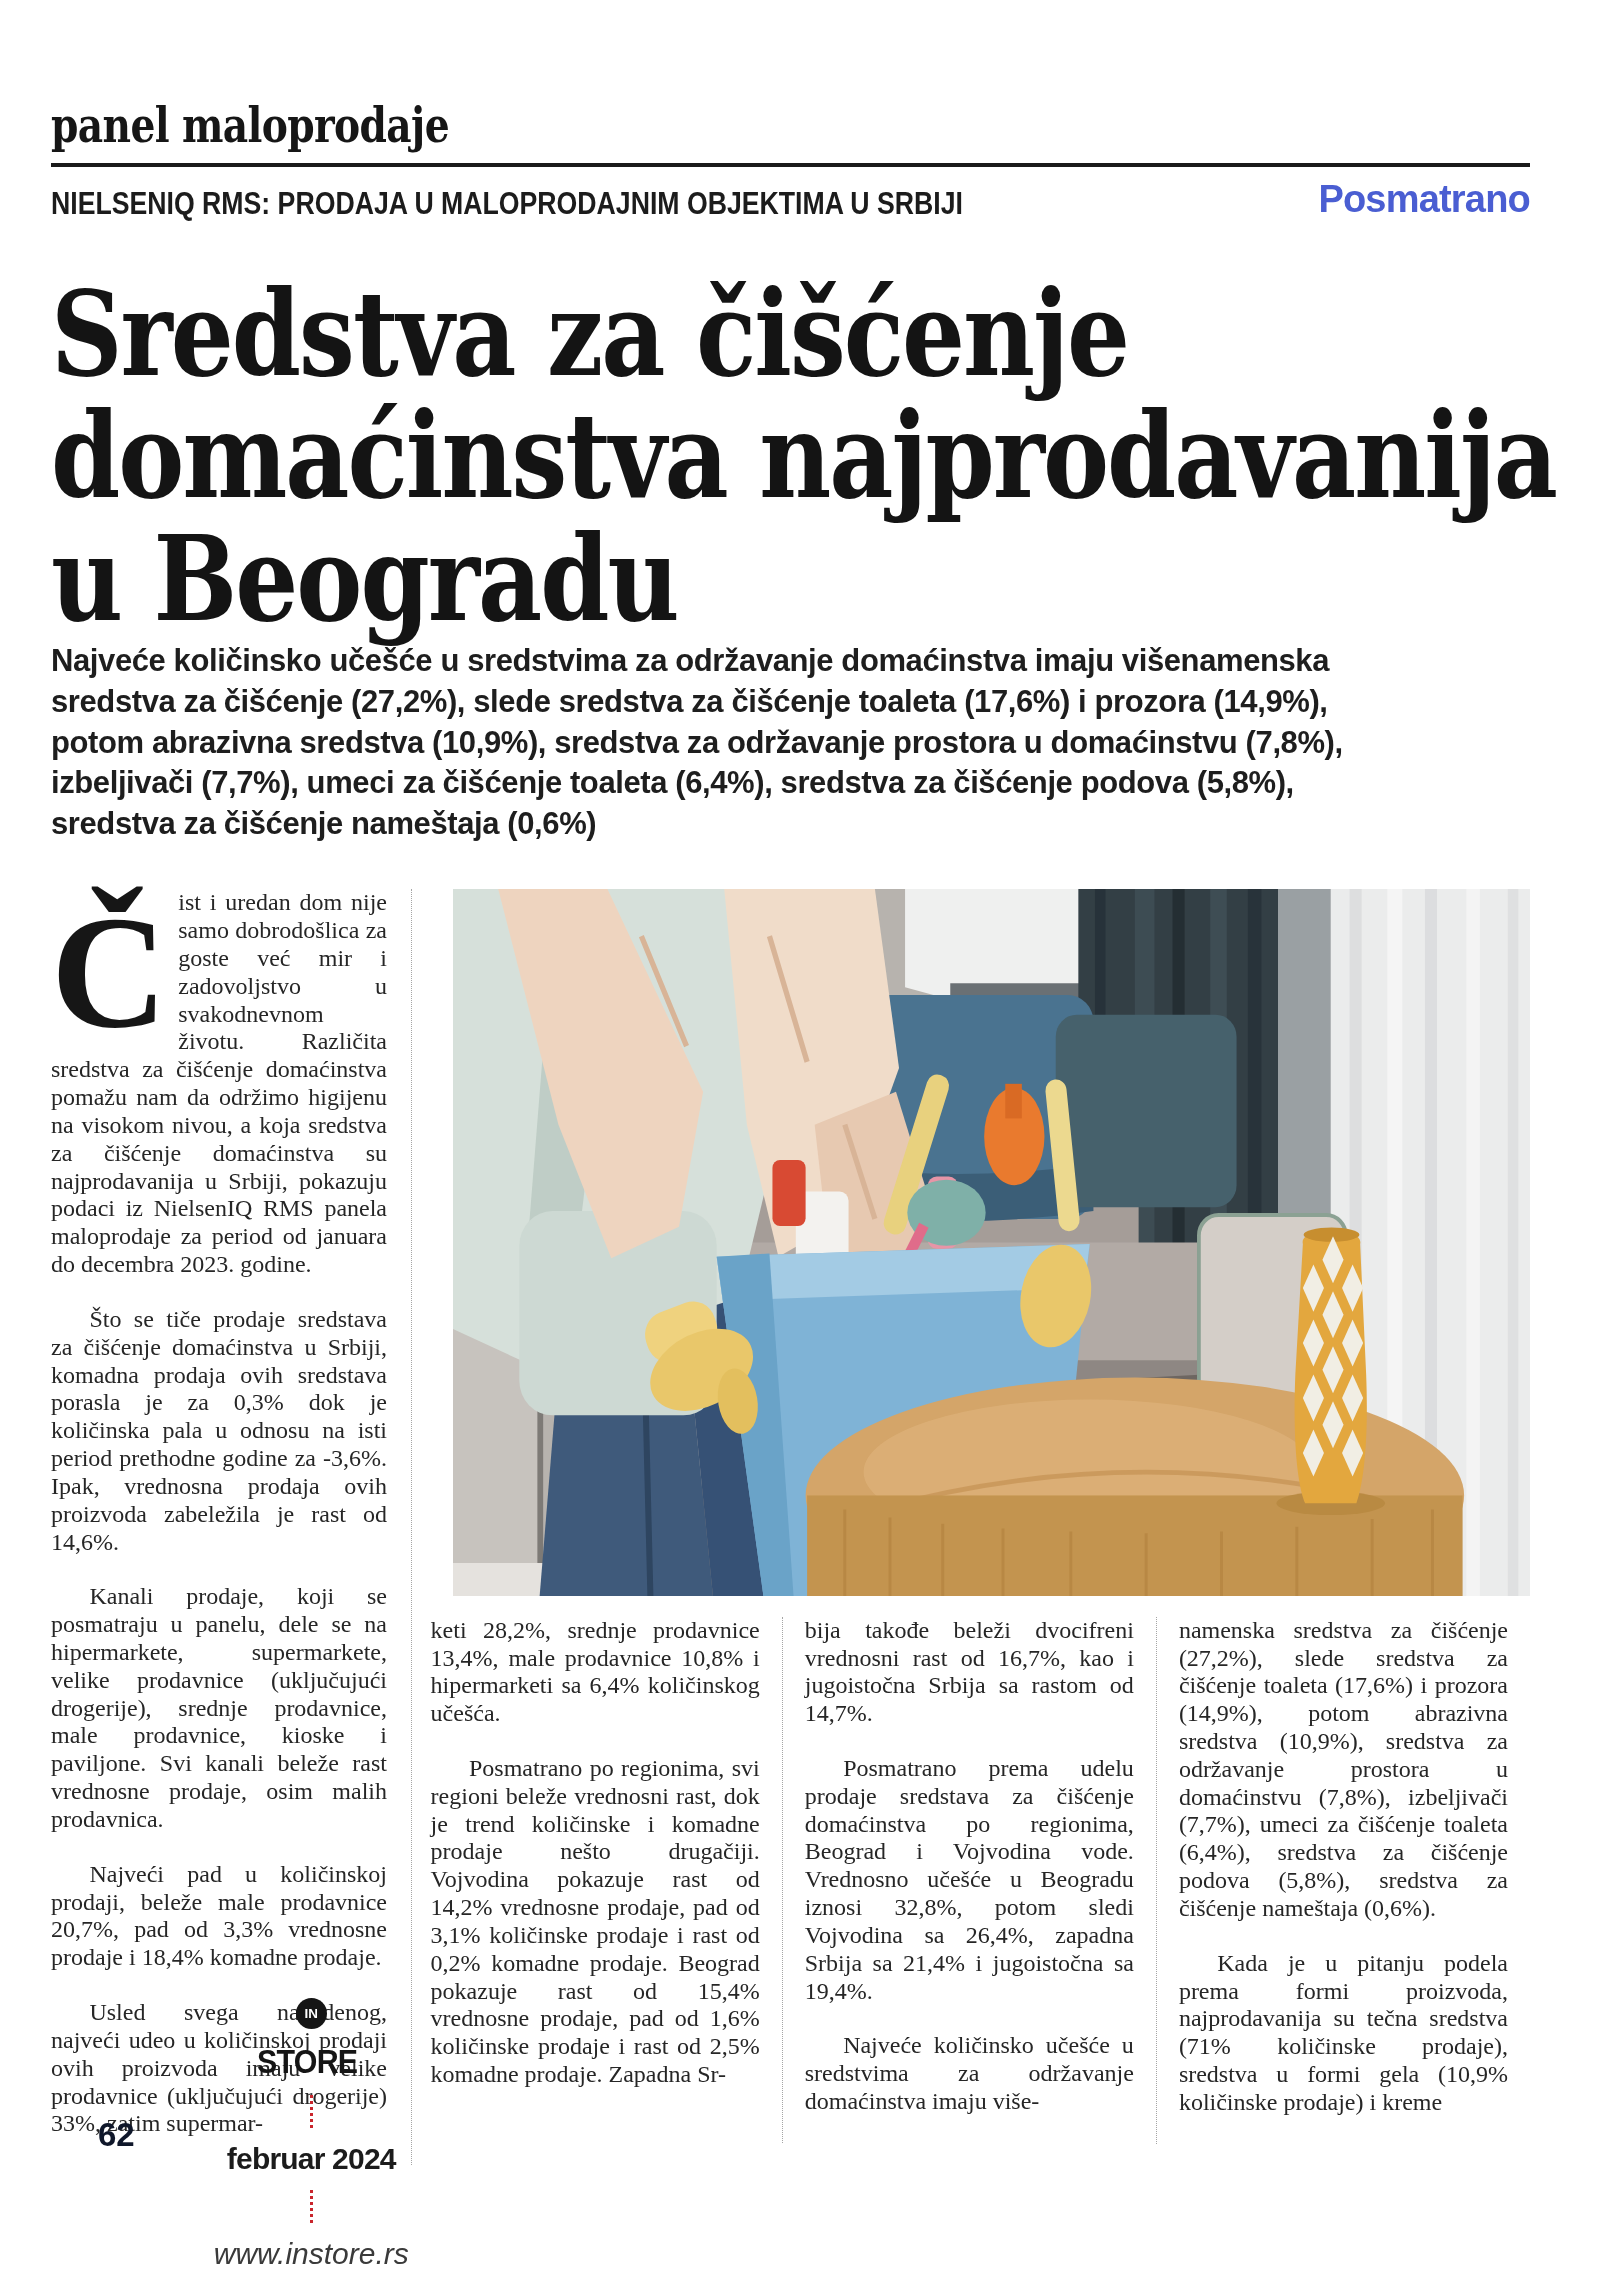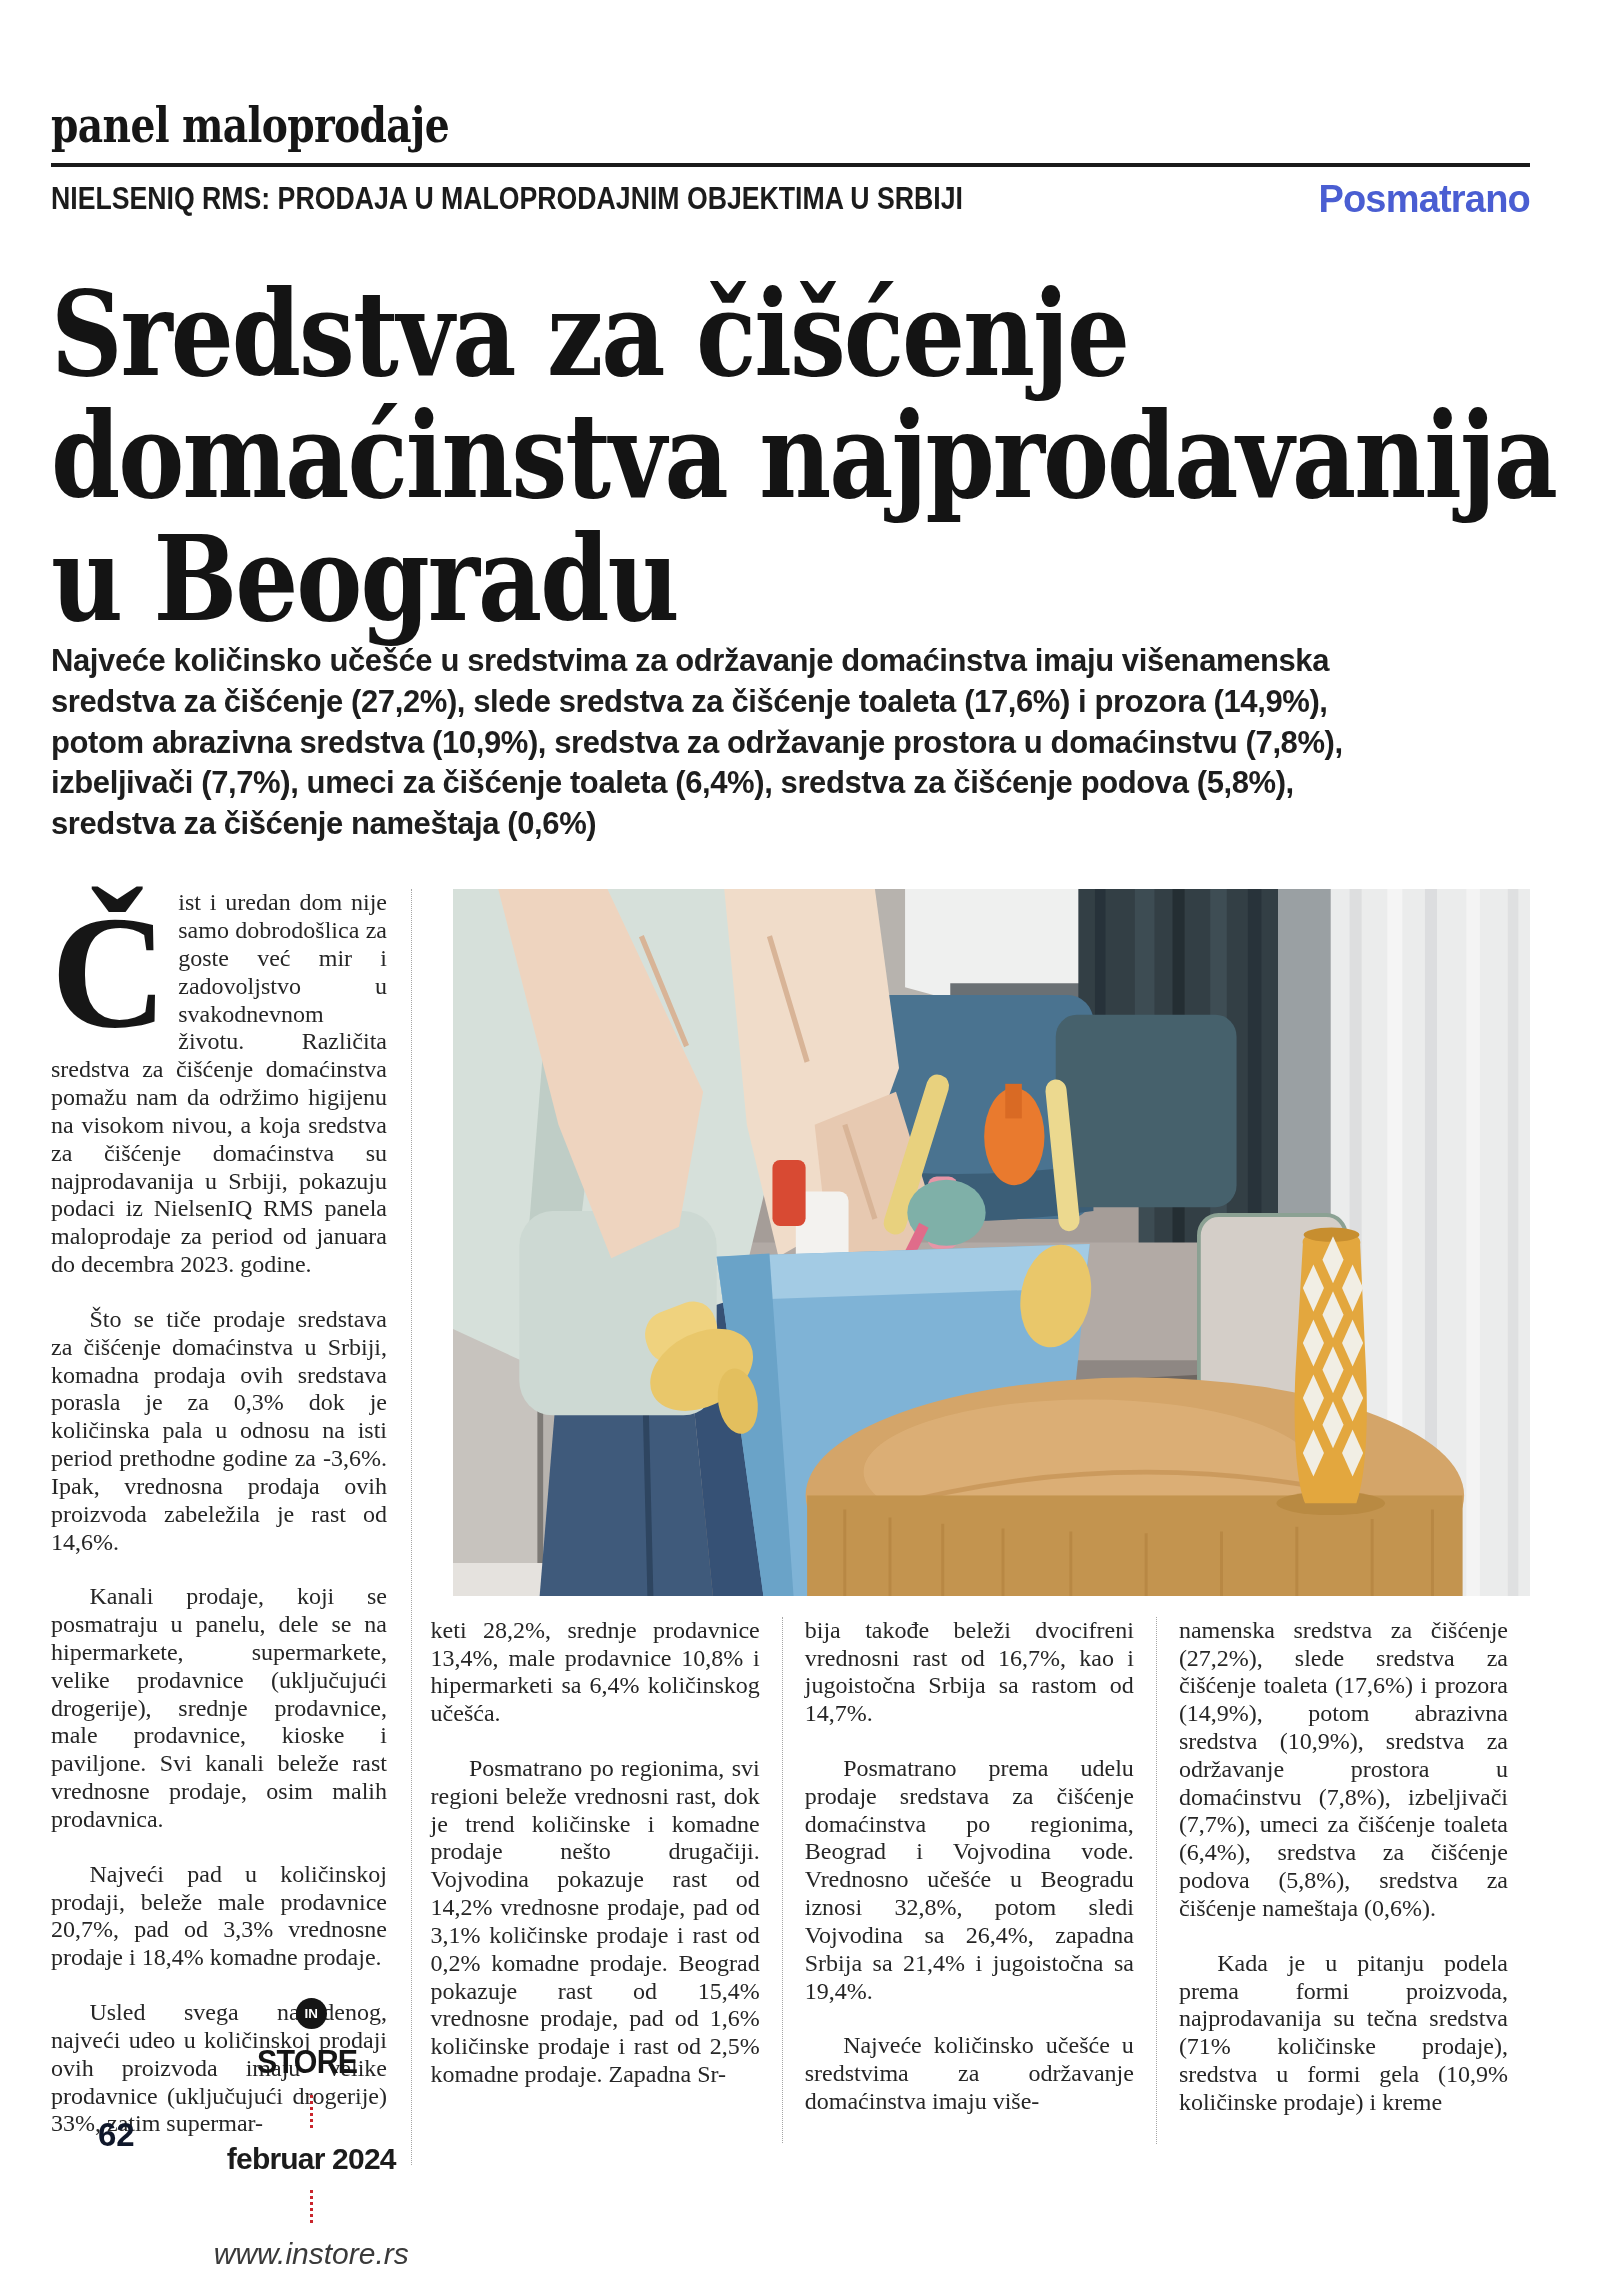--- a/index.html
+++ b/index.html
@@ -23,21 +23,21 @@
     color:#161616;
     display:inline-block;
     transform:scaleX(0.80);
     transform-origin:left bottom;
     letter-spacing:-0.8px;
     white-space:nowrap;
   }
   .rule{margin-top:12.6px;border-top:4.7px solid #1a1a1a;width:100%;}
   .kicker-row{
     margin-top:11px;
-    display:flex;align-items:center;justify-content:space-between;
+    display:flex;align-items:flex-end;justify-content:space-between;
   }
   .kicker{
     font-family:"Liberation Sans","DejaVu Sans",sans-serif;
     font-weight:bold;font-size:31px;line-height:1.1;color:#1c1c1c;
     display:inline-block;transform:scaleX(0.86);transform-origin:left center;
     white-space:nowrap;letter-spacing:0px;
   }
   .niq-logo{
     font-family:"Liberation Sans","DejaVu Sans",sans-serif;
     font-weight:bold;font-size:38px;color:#4a5ed2;

